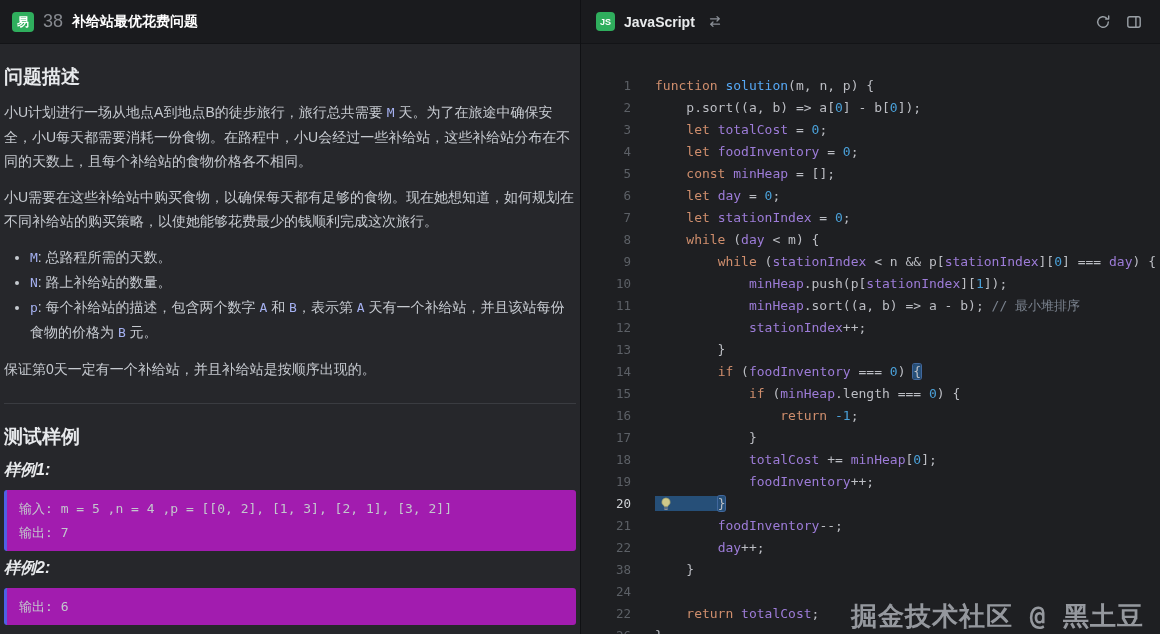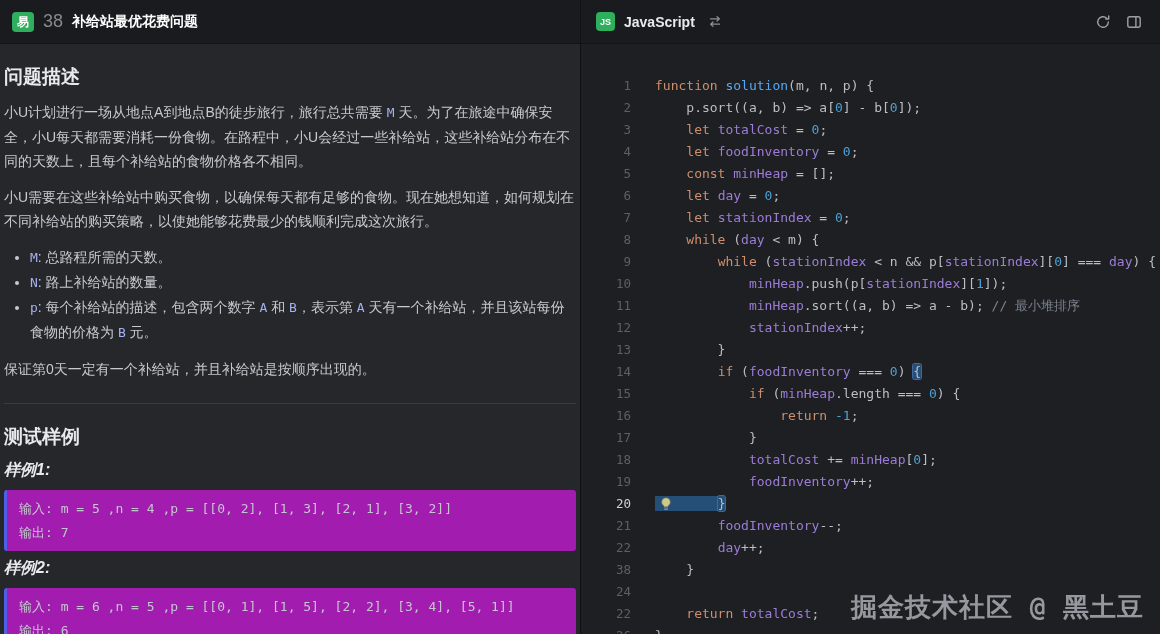--- a/index.html
+++ b/index.html
@@ -43,21 +43,21 @@
   .code-line { height: 22px; white-space: pre; }
   .tok-k { color: var(--keyword); }
   .tok-v { color: var(--variable); text-align: center; }
   .tok-n { color: var(--number); }
   .tok-f { color: var(--function); }
   .tok-c { color: var(--comment); }
   .tok-p { color: var(--plain); }
   .tok-b { background: var(--selection); box-shadow: 0 0 0 1px #41689e; border-radius: 2px; }
   .sel { background: var(--selection); }
   .bulb { position: absolute; left: 78px; width: 14px; height: 14px; display: flex; cursor: pointer; }
-  .watermark { position: absolute; right: 16px; bottom: 16px; font-size: 26px; font-weight: 700; letter-spacing: 1px; color: #a2a6ac; opacity: 0.9; }
+  .watermark { position: absolute; right: 16px; bottom: 7px; font-size: 26px; font-weight: 700; letter-spacing: 1px; color: #a2a6ac; opacity: 0.9; }
 </style>
 </head>
 <body>
 
 <div class="app">
 
   <section class="left-pane">
     <header class="left-header">
       <span class="badge">易</span>
       <span class="prob-num">38</span>
@@ -74,21 +74,21 @@
           <li><span class="inline-code">N</span>: 路上补给站的数量。</li>
           <li><span class="inline-code">p</span>: 每个补给站的描述，包含两个数字 <span class="inline-code">A</span> 和 <span class="inline-code">B</span>，表示第 <span class="inline-code">A</span> 天有一个补给站，并且该站每份食物的价格为 <span class="inline-code">B</span> 元。</li>
         </ul>
       <p class="para note">保证第0天一定有一个补给站，并且补给站是按顺序出现的。</p>
       <hr class="divider">
       <h2 class="section-title">测试样例</h2>
       <div id="samples">
           <div class="sample-label">样例1:</div>
           <div class="sample-block"><div class="line">输入: m = 5 ,n = 4 ,p = [[0, 2], [1, 3], [2, 1], [3, 2]]</div><div class="line">输出: 7</div></div>
           <div class="sample-label">样例2:</div>
-          <div class="sample-block"><div class="line">输入: m = 6 ,n = 5 ,p = [[0, 1], [1, 5], [2, 2], [3, 4], [5, 1]]</div><div class="line">输出: 6</div></div>
+          <div class="sample-block"><div class="line">输出: 6</div></div>
         </div>
     </div>
   </section>
 
   <section class="right-pane">
     <header class="editor-header">
       <span class="js-logo">JS</span>
       <span class="lang-label">JavaScript</span>
       <span class="icon-btn">
         <svg width="14" height="13" viewBox="0 0 14 13">

